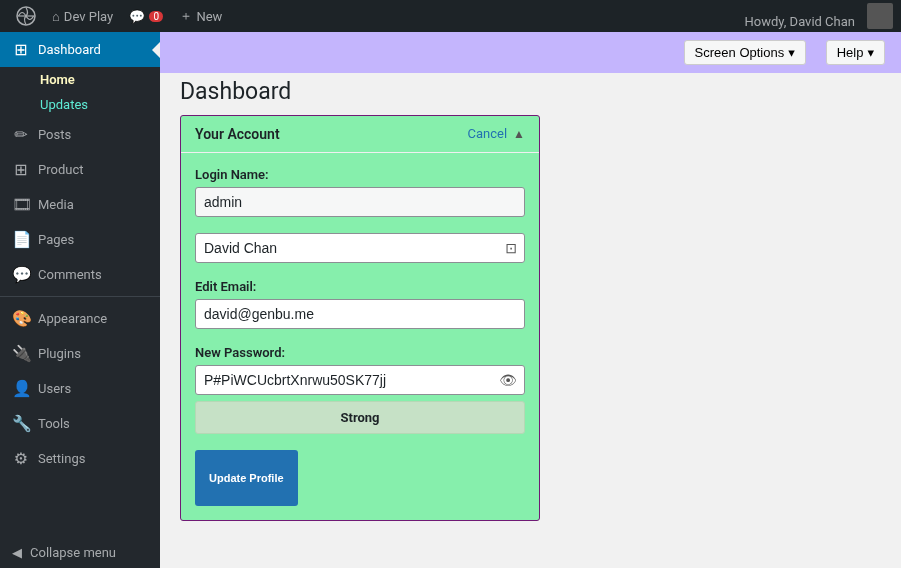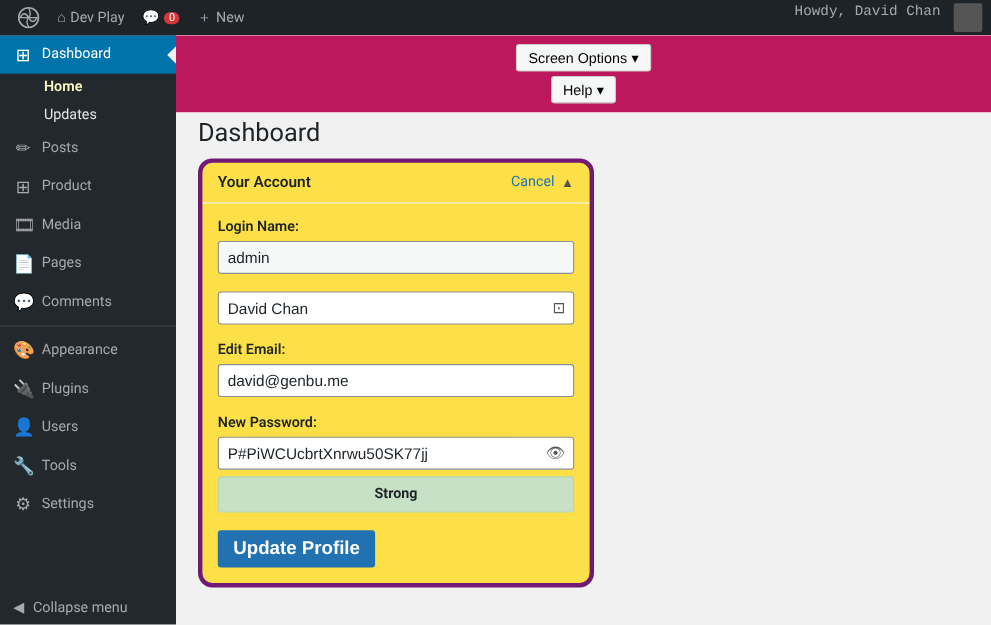--- a/index.html
+++ b/index.html
@@ -20,21 +20,21 @@
       display: flex;
       align-items: center;
       gap: 4px;
       padding: 0 8px;
       height: 32px;
       cursor: pointer;
       color: #a7aaad;
       text-decoration: none;
       font-size: 13px;
     }
-    .top-bar-right { margin-left: auto; display: flex; align-items: flex-start; font-family: Liberation Mono, monospace; }
+    .top-bar-right { margin-left: auto; display: flex; align-items: flex-end; }
     .top-bar-howdy { color: #a7aaad; padding: 0 8px; font-size: 13px; }
     .top-bar-avatar {
       width: 26px; height: 26px;
       background: #555;
       border-radius: 2px;
       display: inline-block;
       vertical-align: middle;
       margin-left: 4px;
     }
     .notification-count {
@@ -69,21 +69,21 @@
       color: #a7aaad;
       font-size: 13px;
       text-decoration: none;
       position: relative;
     }
     .sidebar-item.active { background: #0073aa; color: #fff; }
     .sidebar-item-icon { font-size: 16px; width: 18px; text-align: center; flex-shrink: 0; }
     .sidebar-sub-item {
       padding: 5px 10px 5px 40px;
       cursor: pointer;
-      color: #e5e5e5;
+      color: #5eead4;
       font-size: 13px;
     }
     .sidebar-sub-item.active { color: #fef9c3; font-weight: 600; }
     .sidebar-divider { height: 1px; background: #3c434a; margin: 4px 0; }
     .sidebar-collapse {
       margin-top: auto;
       padding: 8px 12px;
       color: #a7aaad;
       cursor: pointer;
       font-size: 13px;
@@ -100,23 +100,22 @@
       display: flex;
       flex-direction: column;
     }
 
     
     #content-header {
       display: flex;
       align-items: center;
       justify-content: flex-end;
       padding: 8px 16px;
-      background: #be185d;
-      gap: 4px;
-      flex-direction: column;
+      background: #c4b5fd;
+      gap: 20px;
     }
     .header-btn {
       background: #f6f7f7;
       border: 1px solid #ccc;
       border-radius: 3px;
       padding: 4px 10px;
       font-size: 13px;
       cursor: pointer;
       display: flex;
       align-items: center;
@@ -129,24 +128,24 @@
     }
     #page-title-area h1 {
       font-size: 23px;
       font-weight: 400;
       color: #1d2327;
       line-height: 1.3;
     }
 
     
     #dashboard-card {
-      background: #fde047;
-      border: 4px solid #701a75;
+      background: #86efac;
+      border: 1px solid #701a75;
       margin: 0 20px;
-      border-radius: 13px;
+      border-radius: 3px;
       max-width: 360px;
     }
     .card-header {
       display: flex;
       align-items: center;
       justify-content: space-between;
       padding: 10px 14px;
       border-bottom: 1px solid #f0f0f1;
     }
     .card-header-title {
@@ -228,22 +227,22 @@
       font-size: 13px;
       font-weight: 700;
       color: #1d2327;
       margin-top: 6px;
     }
     .update-btn {
       background: #2271b1;
       color: #fff;
       border: none;
       border-radius: 3px;
-      padding: 7px 14px;
-      font-size: 17px;
+      padding: 22px 14px;
+      font-size: 11px;
       cursor: pointer;
       font-weight: 600;
     }
 
     
     .sidebar-item.active::after {
       content: '';
       position: absolute;
       right: 0;
       top: 50%;

